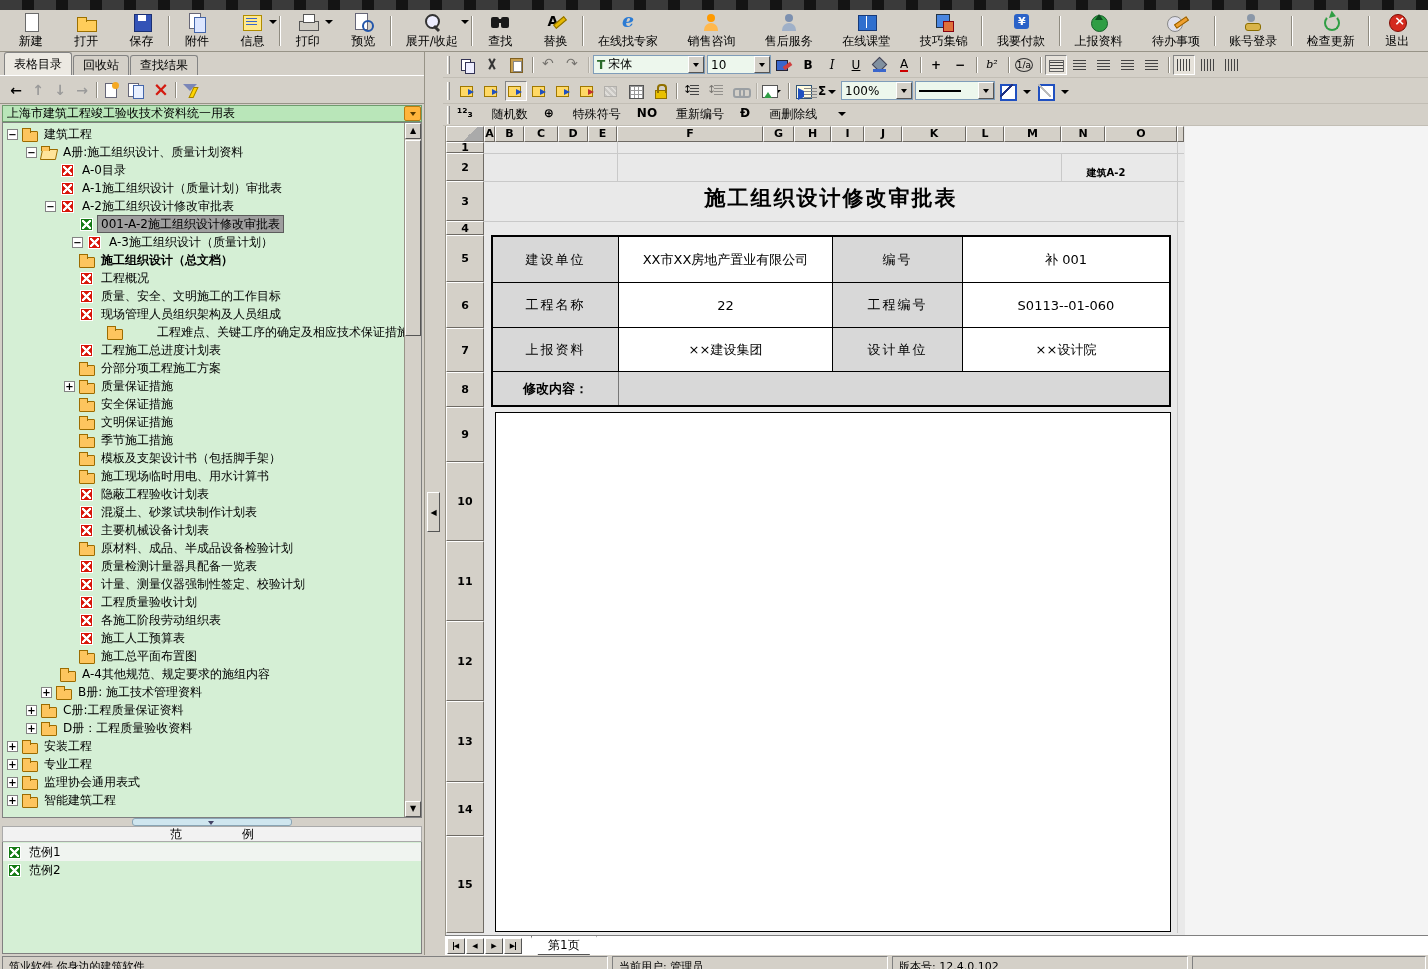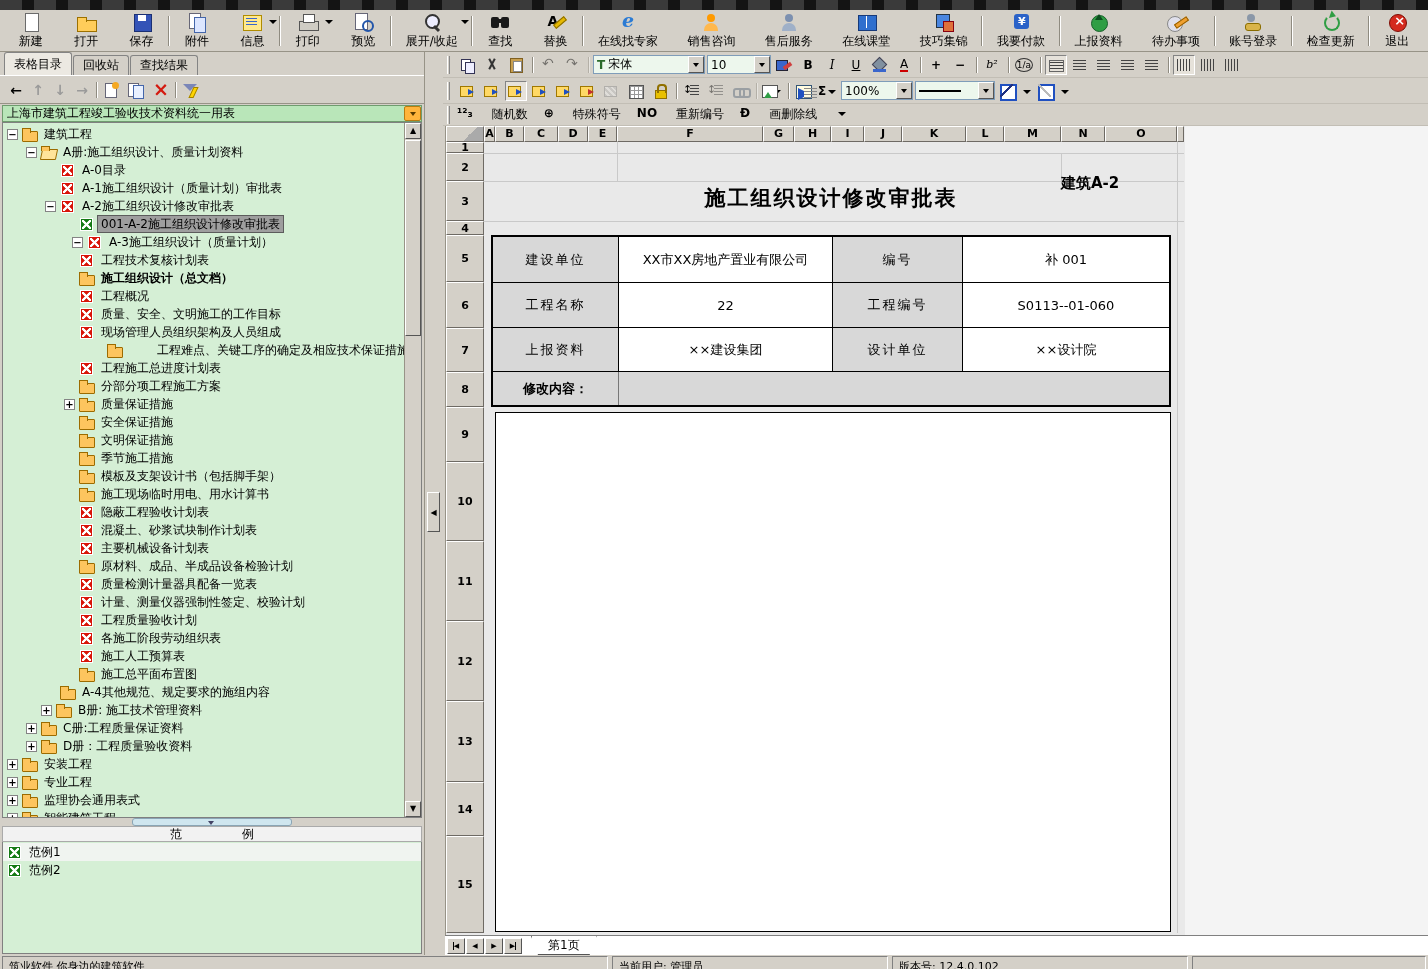--- a/index.html
+++ b/index.html
@@ -176,21 +176,21 @@
 
 
 .sheetwrap{position:absolute;left:2px;top:74px;width:740px;height:809px;background:#e9e9e9;border-left:1px solid #979387;overflow:hidden}
 .corner{position:absolute;left:0;top:0;width:38px;height:16px;background:#d4d0c8;border:1px solid;border-color:#fff #6e6a64 #6e6a64 #fff;background-image:linear-gradient(135deg,transparent 60%,#aaa 60%)}
 .colhdr{position:absolute;left:38px;top:0;height:16px;display:flex}
 .chc{height:16px;background:#d4d0c8;border:1px solid;border-color:#fff #6e6a64 #6e6a64 #fff;font-size:11px;font-weight:bold;text-align:center;line-height:14px;flex:0 0 auto;overflow:hidden}
 .rowhdr{position:absolute;left:0;top:16px;width:38px}
 .rhc{width:38px;background:#d4d0c8;border:1px solid;border-color:#fff #6e6a64 #6e6a64 #fff;font-size:11px;font-weight:bold;display:flex;align-items:center;justify-content:center;overflow:hidden}
 .content{position:absolute;left:38px;top:16px;width:700px;height:791px;background:#e9e9e9}
 .gl{position:absolute;background:#c9c9c9}
-.doccode{position:absolute;left:577px;top:27px;width:90px;height:28px;line-height:28px;text-align:left;font-weight:bold;font-size:15px}
+.doccode{position:absolute;left:577px;top:17px;width:90px;height:28px;line-height:28px;text-align:center;font-weight:bold;font-size:10px}
 .stitle{position:absolute;left:7px;top:42px;width:680px;text-align:center;font-size:21px;font-weight:bold;letter-spacing:2px}
 .infotable{position:absolute;left:7px;top:93px;width:680px;height:172px;border:2px solid #000;background:#fff;display:flex;flex-direction:column}
 .irow{display:flex;border-bottom:1px solid #000;height:46px}
 .irow:nth-of-type(2){height:45px}.irow:nth-of-type(3){height:44px}
 .ic{display:flex;align-items:center;justify-content:center;font-size:13px;overflow:hidden;white-space:nowrap}
 .ic1{width:126px;background:#d8d8d8;border-right:1px solid #000;letter-spacing:2px}
 .ic2{width:214px;border-right:1px solid #000;background:#fff}
 .ic3{width:130px;background:#d8d8d8;border-right:1px solid #000;letter-spacing:2px}
 .ic4{width:206px;background:#fff}
 .secrow{display:flex;flex:1;background:#d8d8d8}
@@ -384,25 +384,20 @@
           <div class="titem sel" style="padding-left: 61px;">
             <span class="exp" data-exp="none"></span>
             <span class="ticon" data-icon="doc-green"></span>
             <span class="tlabel">001-A-2施工组织设计修改审批表</span>
           </div>
           <div class="titem" style="padding-left: 42px; margin-left: 27px;">
             <span class="exp" data-exp="minus"></span>
             <span class="ticon" data-icon="doc-red"></span>
             <span class="tlabel">A-3施工组织设计（质量计划）</span>
           </div>
-          <div class="titem" style="padding-left: 61px;">
-            <span class="exp" data-exp="none"></span>
-            <span class="ticon" data-icon="doc-red"></span>
-            <span class="tlabel">工程技术复核计划表</span>
-          </div>
           <div class="titem" style="padding-left: 61px; font-weight: bold;">
             <span class="exp" data-exp="none"></span>
             <span class="ticon" data-icon="folder"></span>
             <span class="tlabel">施工组织设计（总文档）</span>
           </div>
           <div class="titem" style="padding-left: 61px;">
             <span class="exp" data-exp="none"></span>
             <span class="ticon" data-icon="doc-red"></span>
             <span class="tlabel">工程概况</span>
           </div>

